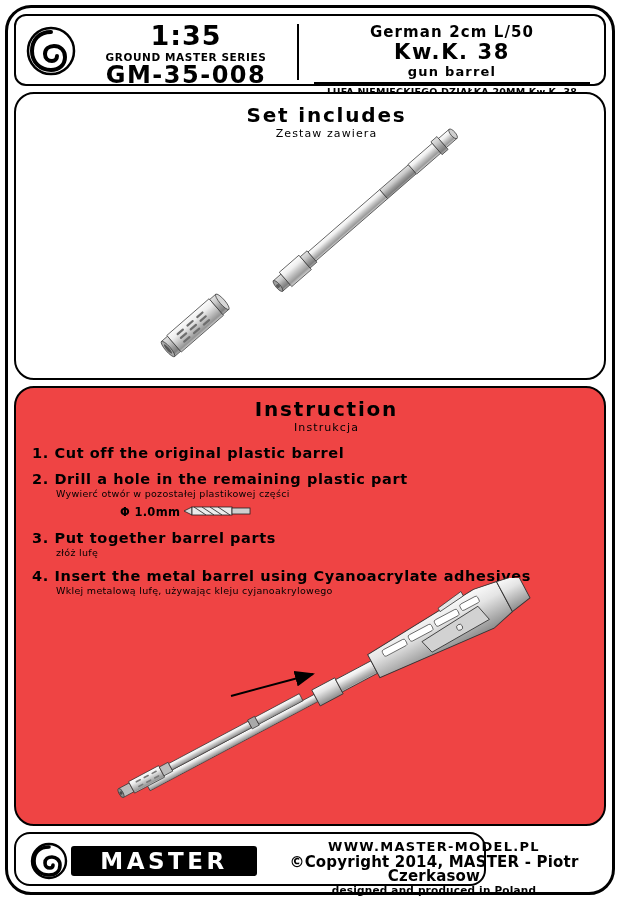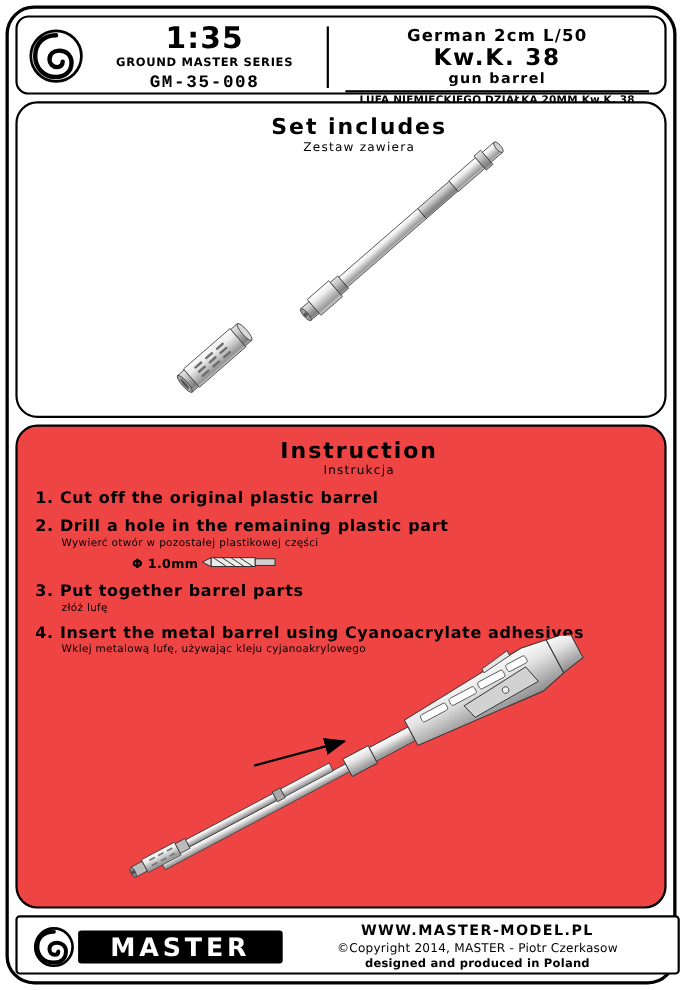--- a/index.html
+++ b/index.html
@@ -61,26 +61,25 @@
     margin-top: 2px;
   }
   .series-name {
     font-size: 10.5px;
     font-weight: bold;
     letter-spacing: 0.6px;
     line-height: 12px;
     margin-top: 1px;
   }
   .kit-code {
-    font-size: 16px;
+    font-size: 24px;
     font-weight: bold;
     letter-spacing: 1.5px;
     line-height: 22px;
     margin-top: 1px;
-    font-family: Liberation Mono, monospace;
   }
 
   .title-divider {
     position: absolute;
     left: 281px; top: 8px;
     width: 1.5px; height: 56px;
     background: #000;
   }
   .title-block {
     position: absolute;
@@ -186,23 +185,23 @@
   }
   .drill-bit {
     position: absolute;
     left: 60px; top: 0;
   }
 
   
   .footer {
     position: absolute;
     left: 14px; top: 832px;
-    width: 604px; height: 54px;
+    width: 472px; height: 54px;
     border: 2px solid #000;
-    border-radius: 4px;
+    border-radius: 16px;
     background: #fff;
   }
   .footer-logo {
     position: absolute;
     left: 14px; top: 8px;
     width: 230px; height: 38px;
   }
   .footer-text {
     position: absolute;
     left: 250px; top: 5px;
@@ -210,22 +209,22 @@
     text-align: center;
   }
   .f-www {
     font-size: 13px;
     font-weight: bold;
     letter-spacing: 1.3px;
     line-height: 16px;
     text-align: center;
   }
   .f-copy {
-    font-size: 11px;
-    font-weight: normal;
+    font-size: 15px;
+    font-weight: bold;
     letter-spacing: 0.2px;
     line-height: 14px;
   }
   .f-made {
     font-size: 10.5px;
     font-weight: bold;
     letter-spacing: 0.2px;
     line-height: 14px;
   }
 

